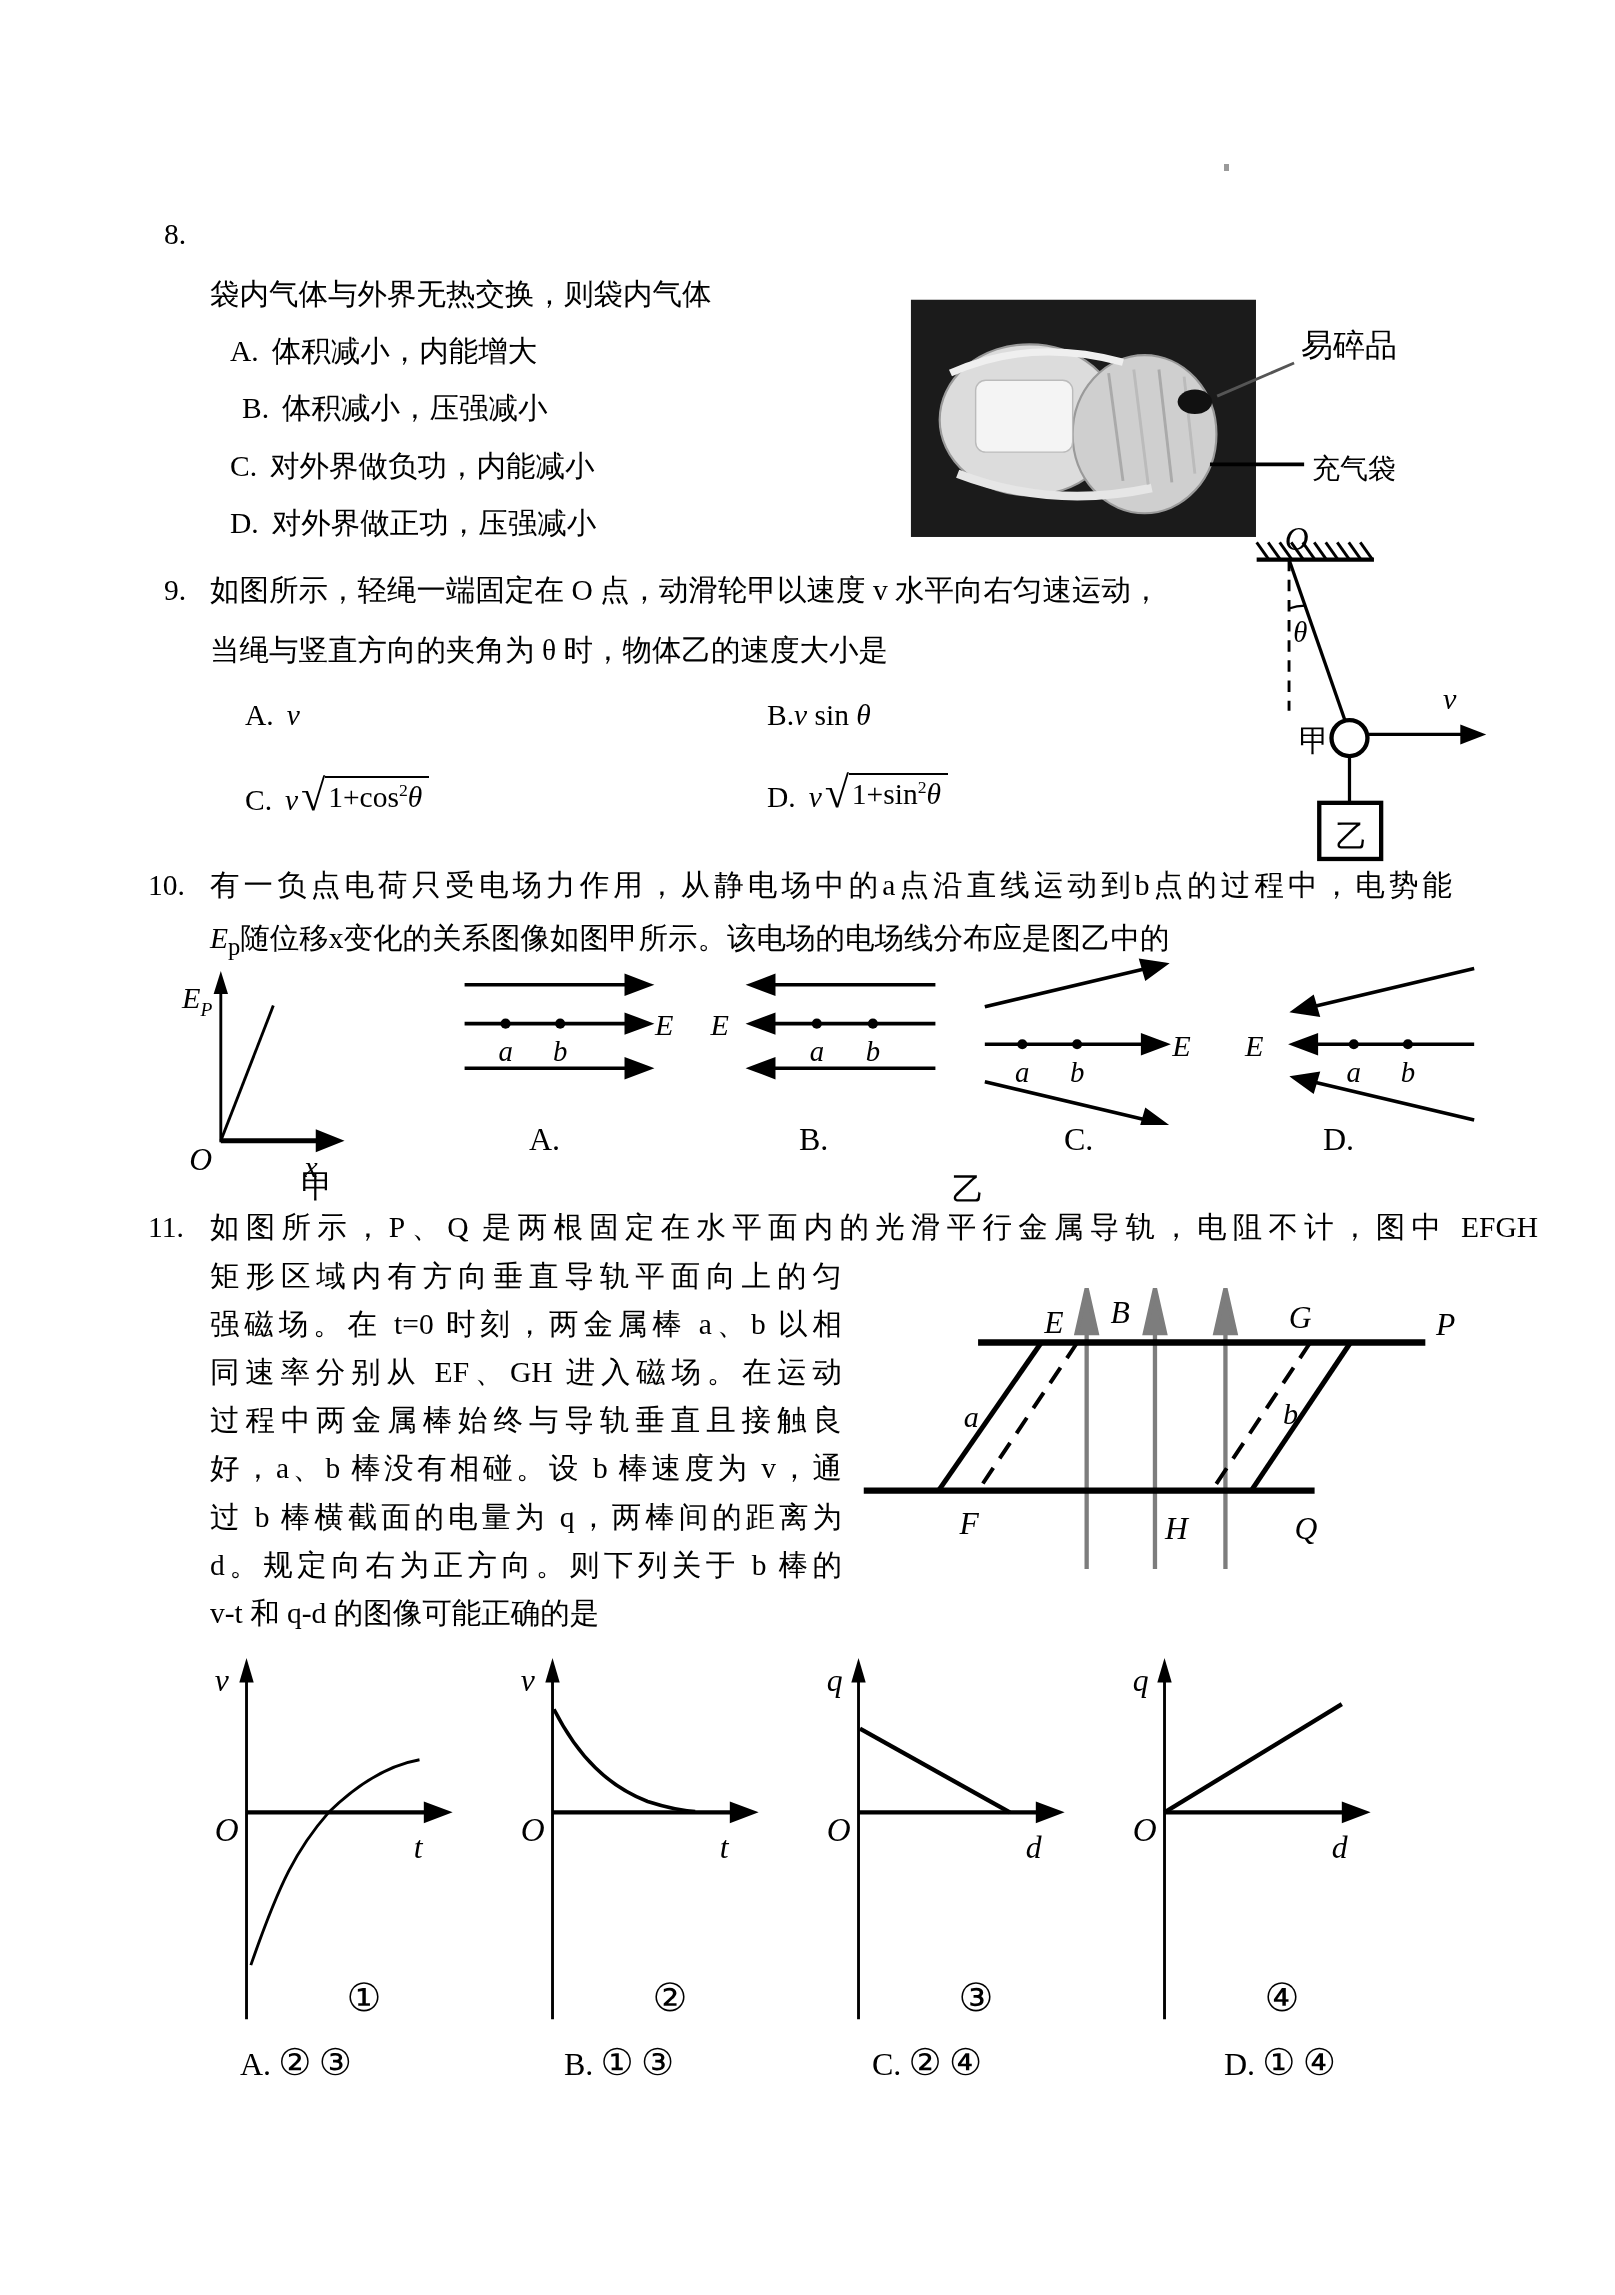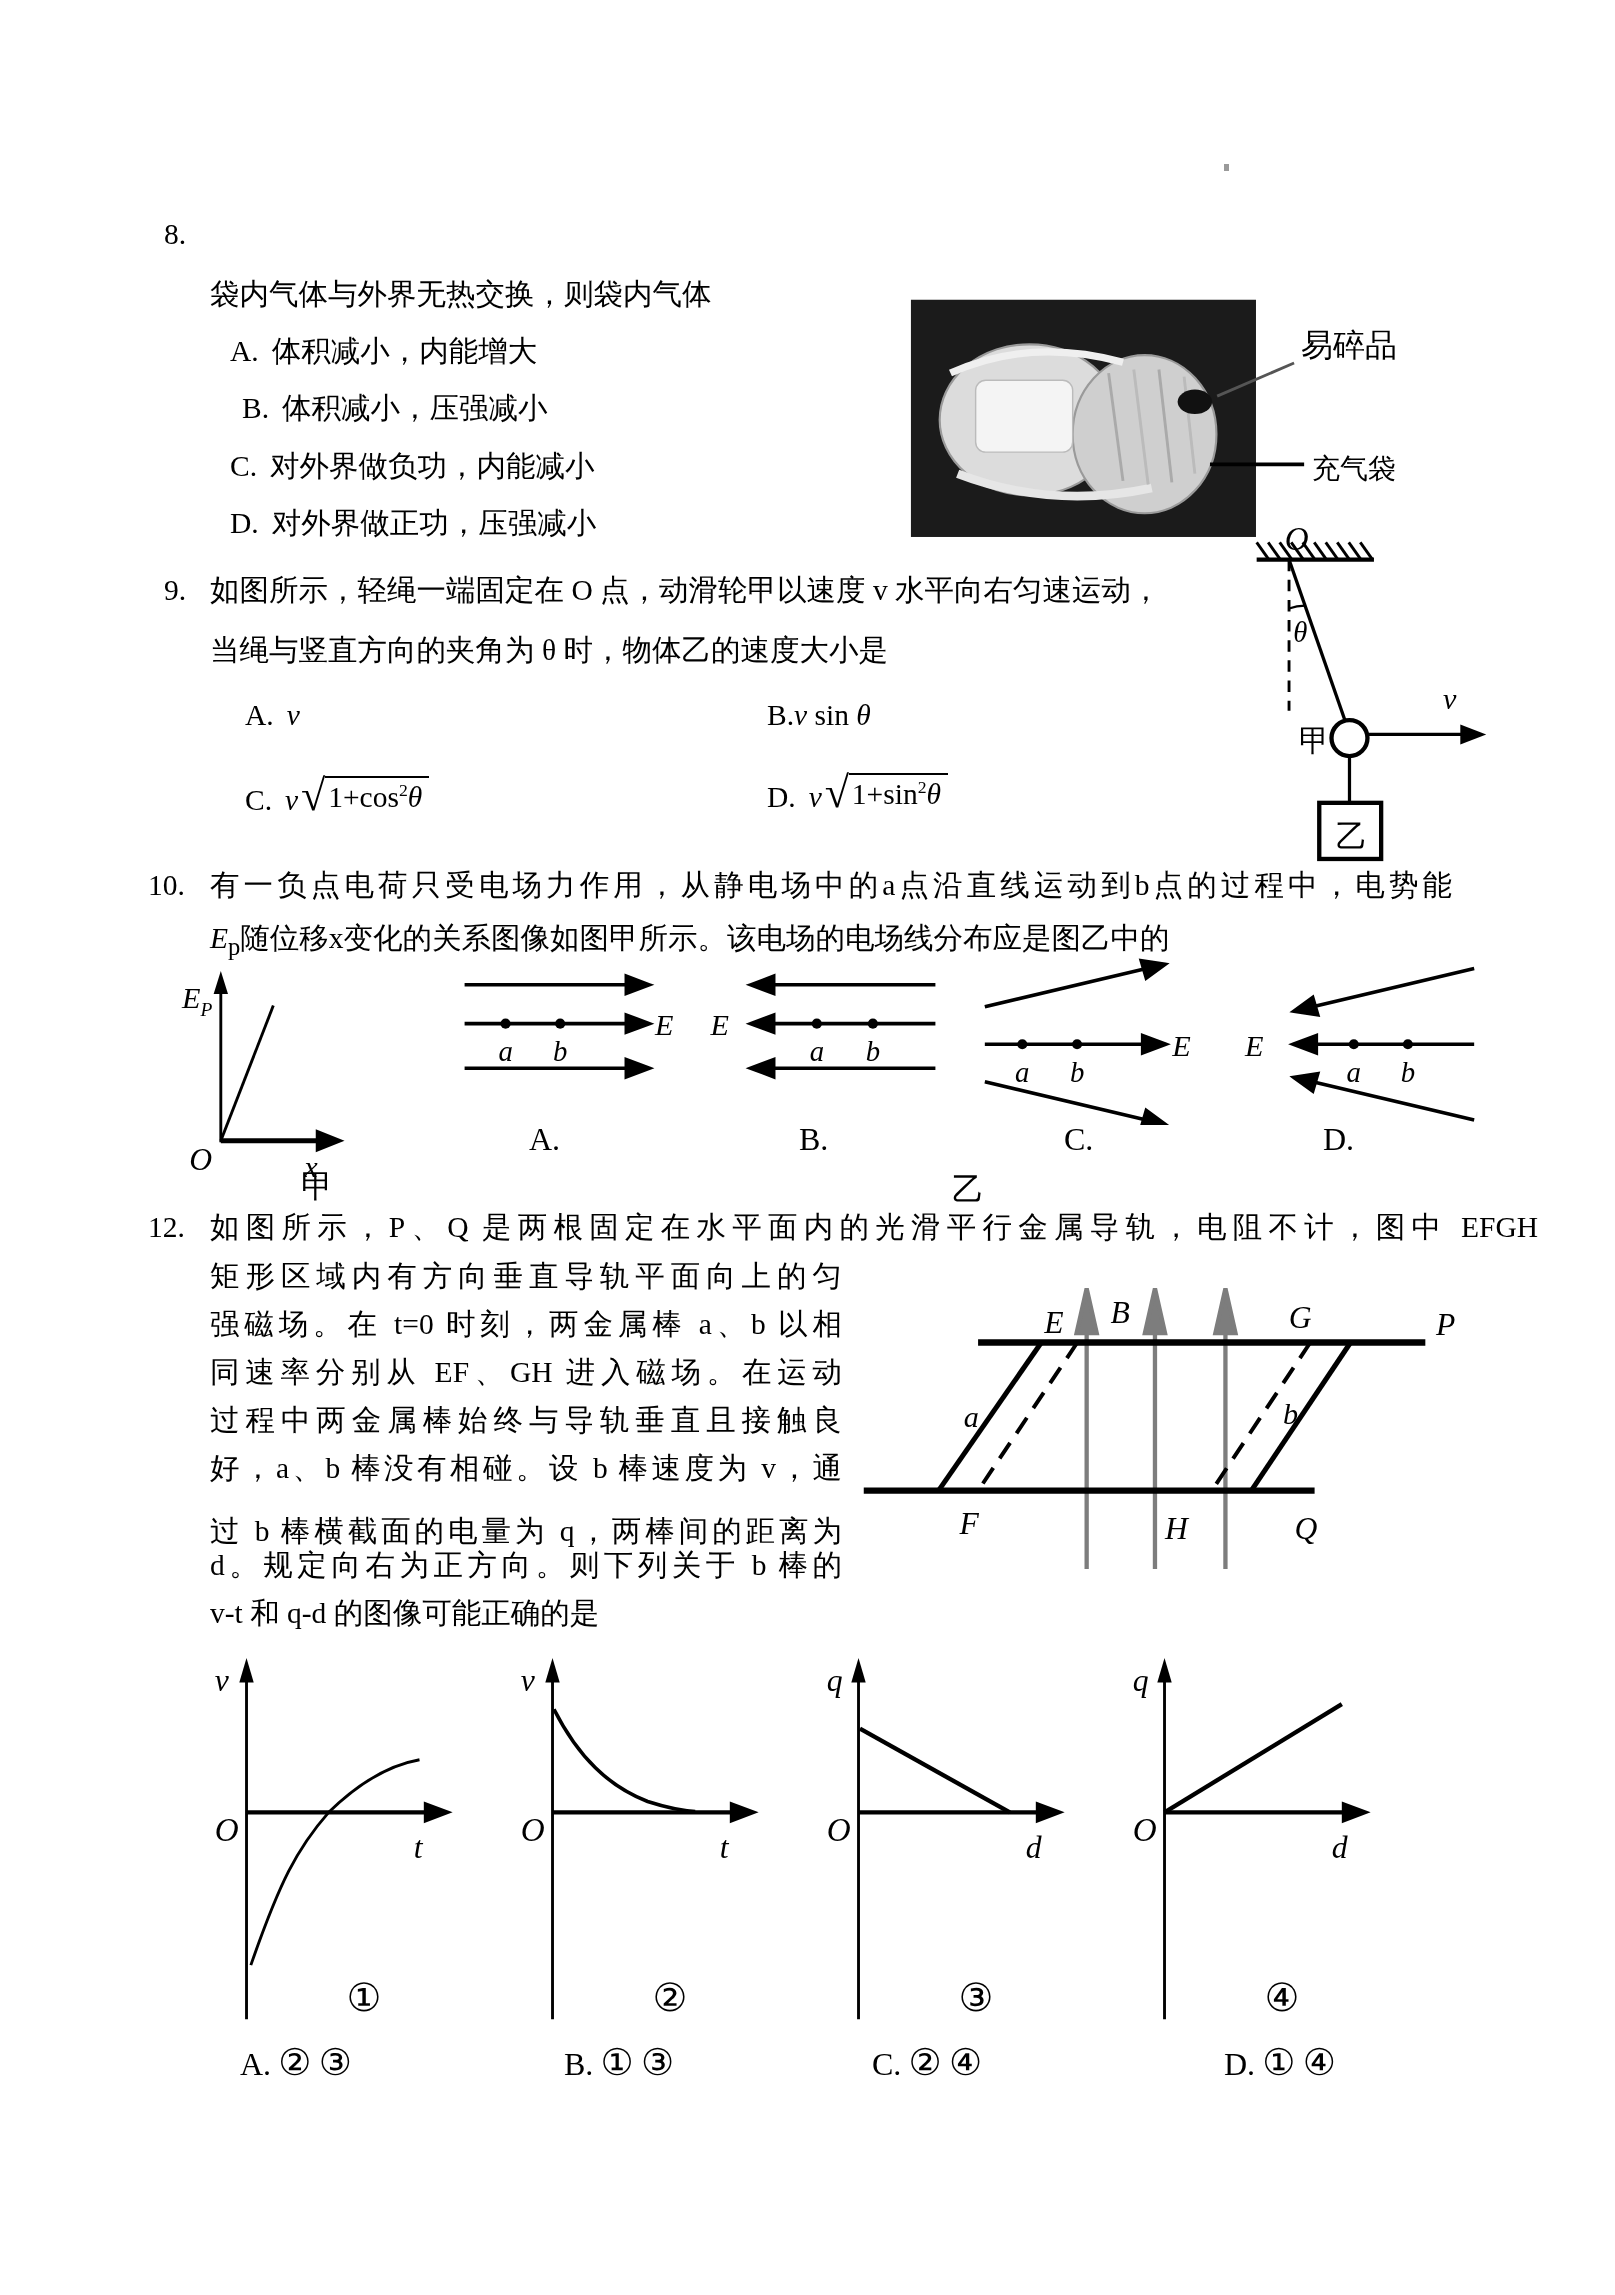--- a/index.html
+++ b/index.html
@@ -196,28 +196,28 @@
     <text x="4" y="144" font-size="42" font-style="italic">E</text>
     <text x="145" y="180" font-size="40" font-style="italic">a</text>
     <text x="220" y="180" font-size="40" font-style="italic">b</text>
   </svg>
 
   <div class="t" style="left:529px;top:1119px;font-size:32px;">A.</div>
   <div class="t" style="left:799px;top:1119px;font-size:32px;">B.</div>
   <div class="t" style="left:1064px;top:1119px;font-size:32px;">C.</div>
   <div class="t" style="left:1323px;top:1119px;font-size:32px;">D.</div>
 
-  <div class="t" style="left:148px;top:1209px;">12.</div>
+  <div class="t" style="left:148px;top:1209px;">11.</div>
   <div class="t just" style="left:210px;top:1209px;width:1328px;">如图所示，P、Q 是两根固定在水平面内的光滑平行金属导轨，电阻不计，图中 EFGH</div>
   <div class="t just" style="left:210px;top:1258px;width:632px;">矩形区域内有方向垂直导轨平面向上的匀</div>
   <div class="t just" style="left:210px;top:1306px;width:632px;">强磁场。在 t=0 时刻，两金属棒 a、b 以相</div>
   <div class="t just" style="left:210px;top:1354px;width:632px;">同速率分别从 EF、GH 进入磁场。在运动</div>
   <div class="t just" style="left:210px;top:1402px;width:632px;">过程中两金属棒始终与导轨垂直且接触良</div>
   <div class="t just" style="left:210px;top:1450px;width:632px;">好，a、b 棒没有相碰。设 b 棒速度为 v，通</div>
-  <div class="t just" style="left:210px;top:1499px;width:632px;margin-top:14px;">过 b 棒横截面的电量为 q，两棒间的距离为</div>
+  <div class="t just" style="left:210px;top:1499px;width:632px;">过 b 棒横截面的电量为 q，两棒间的距离为</div>
   <div class="t just" style="left:210px;top:1547px;width:632px;">d。规定向右为正方向。则下列关于 b 棒的</div>
   <div class="t" style="left:210px;top:1595px;">v-t 和 q-d 的图像可能正确的是</div>
 
   <svg class="fig" style="left:828px;top:1267px;" width="792" height="302" viewBox="0 0 1100 420">
 
     <g stroke="#7d7d7d" stroke-width="6" fill="#7d7d7d">
       <line x1="359" y1="420" x2="359" y2="80"></line>
         <polygon points="359,30 345,92 373,92"></polygon>
       <line x1="454" y1="420" x2="454" y2="80"></line>
         <polygon points="454,30 440,92 468,92"></polygon>

